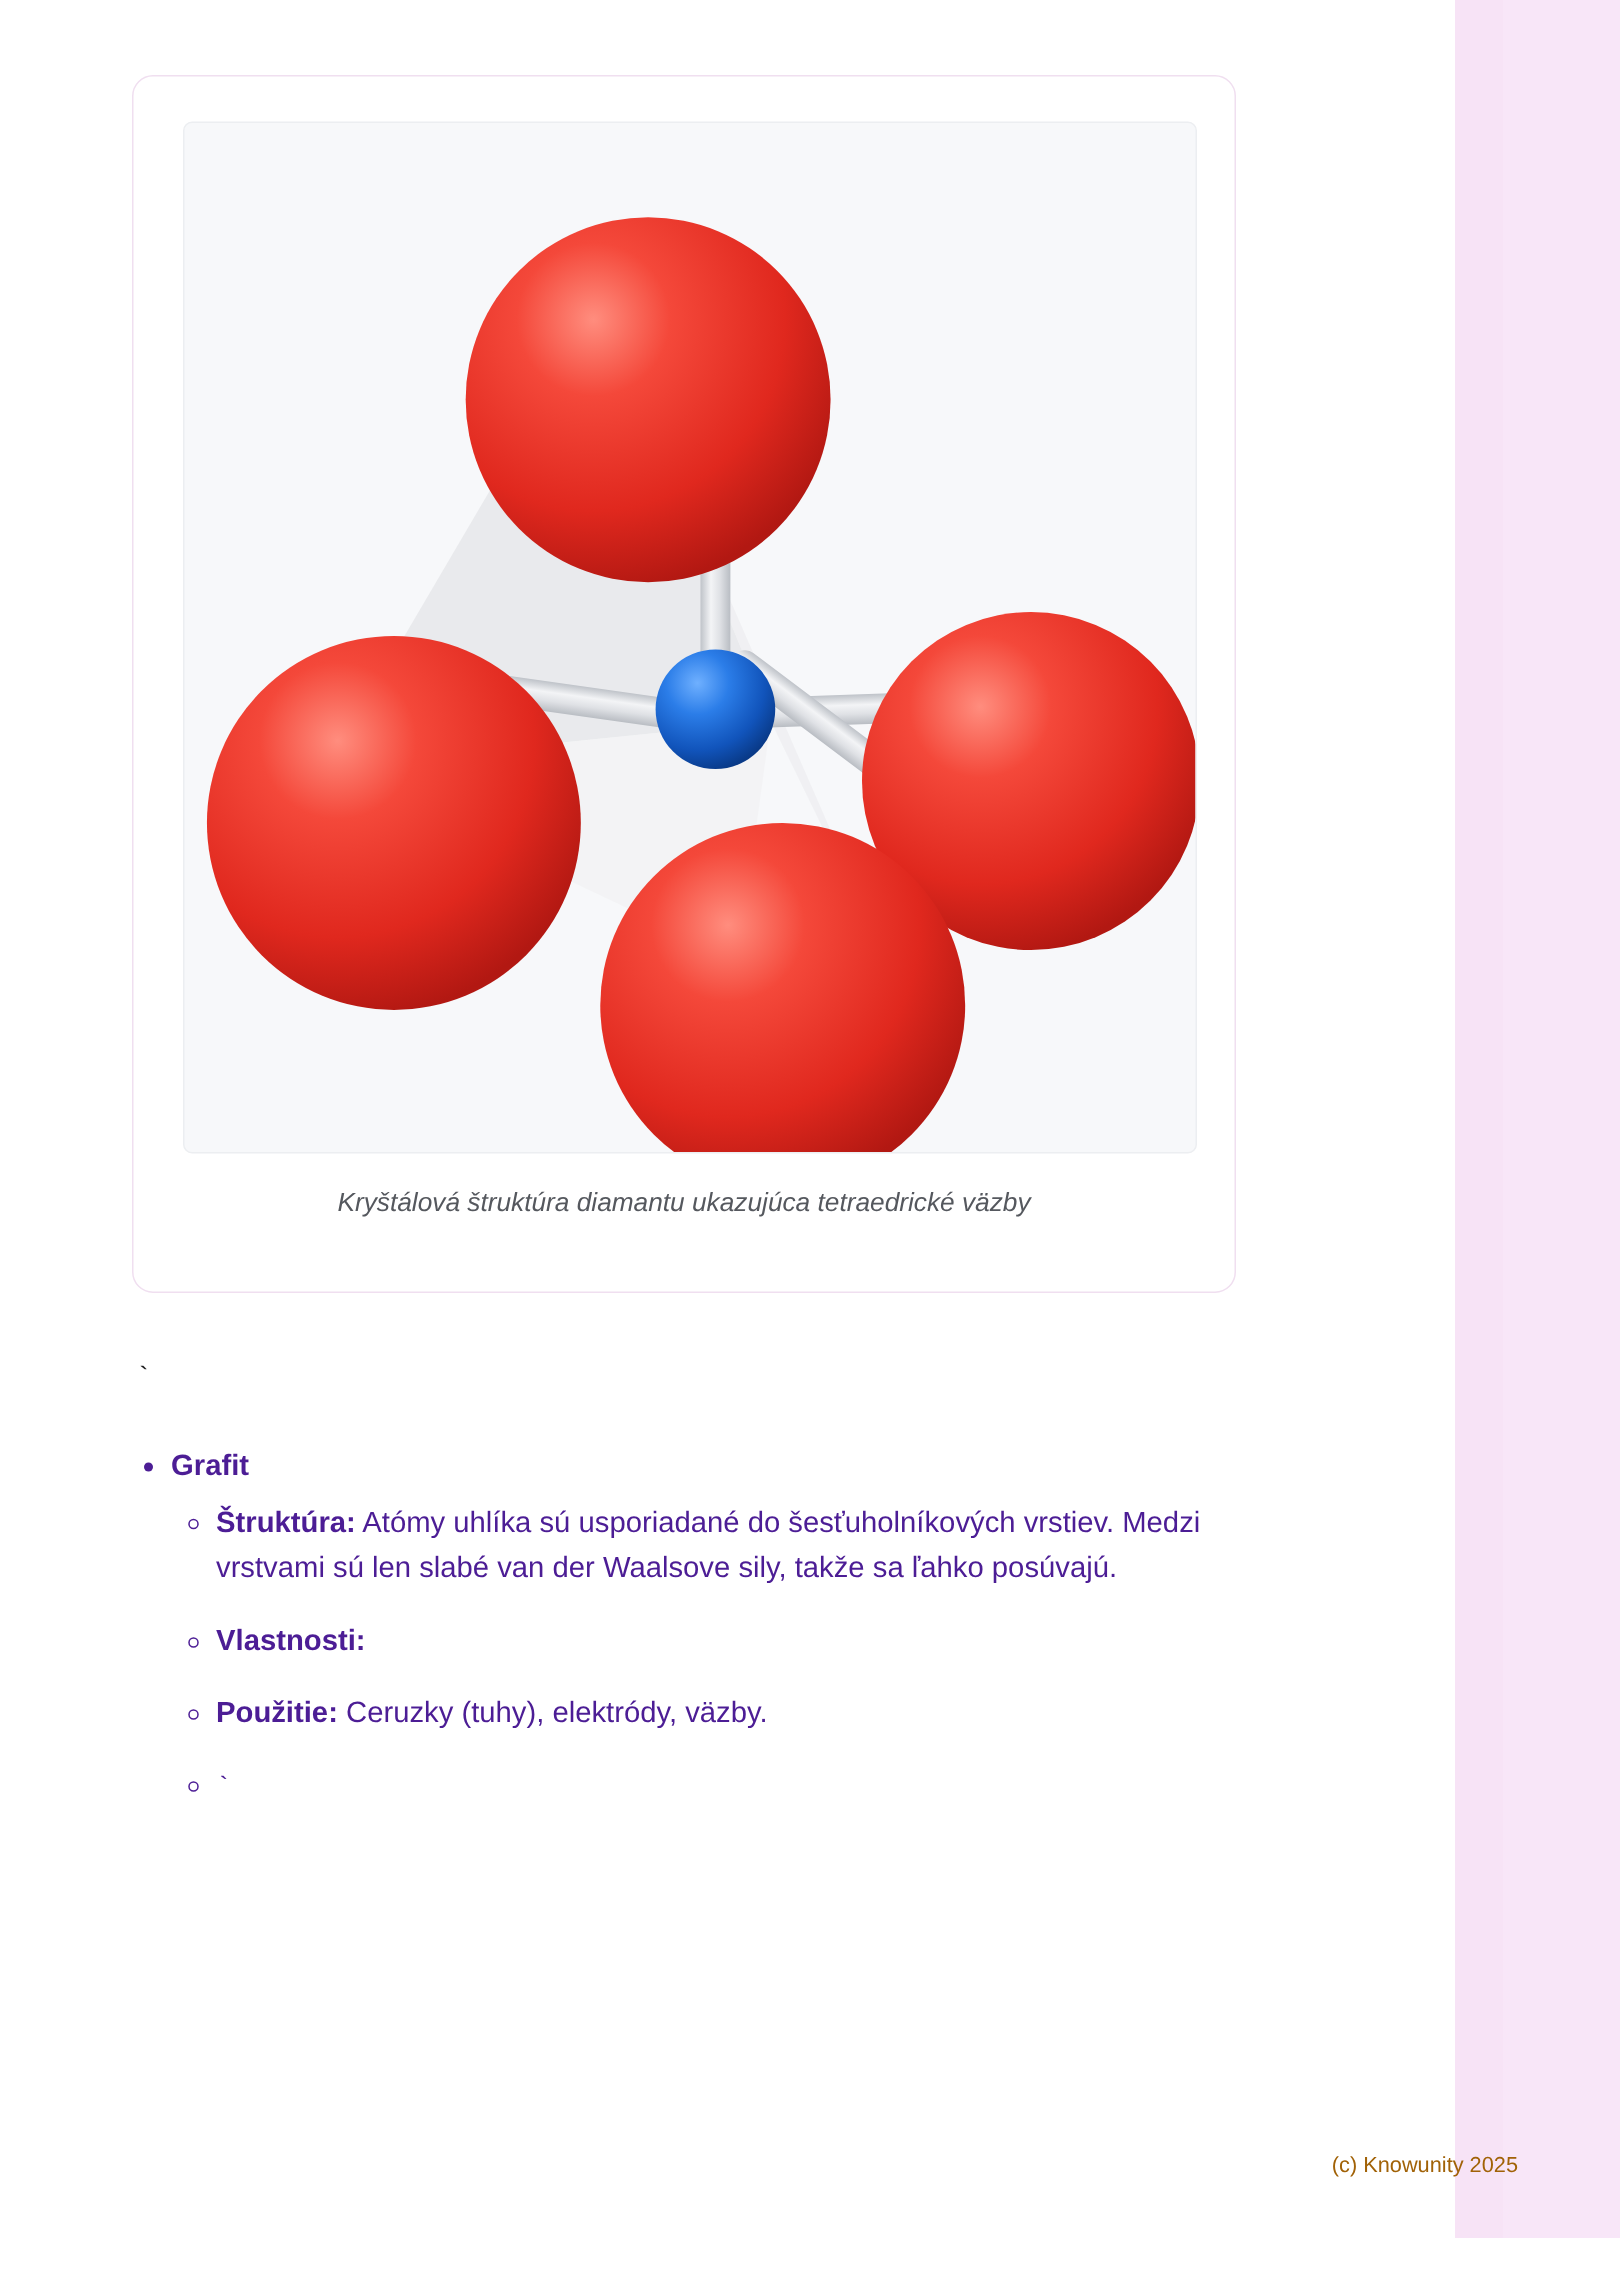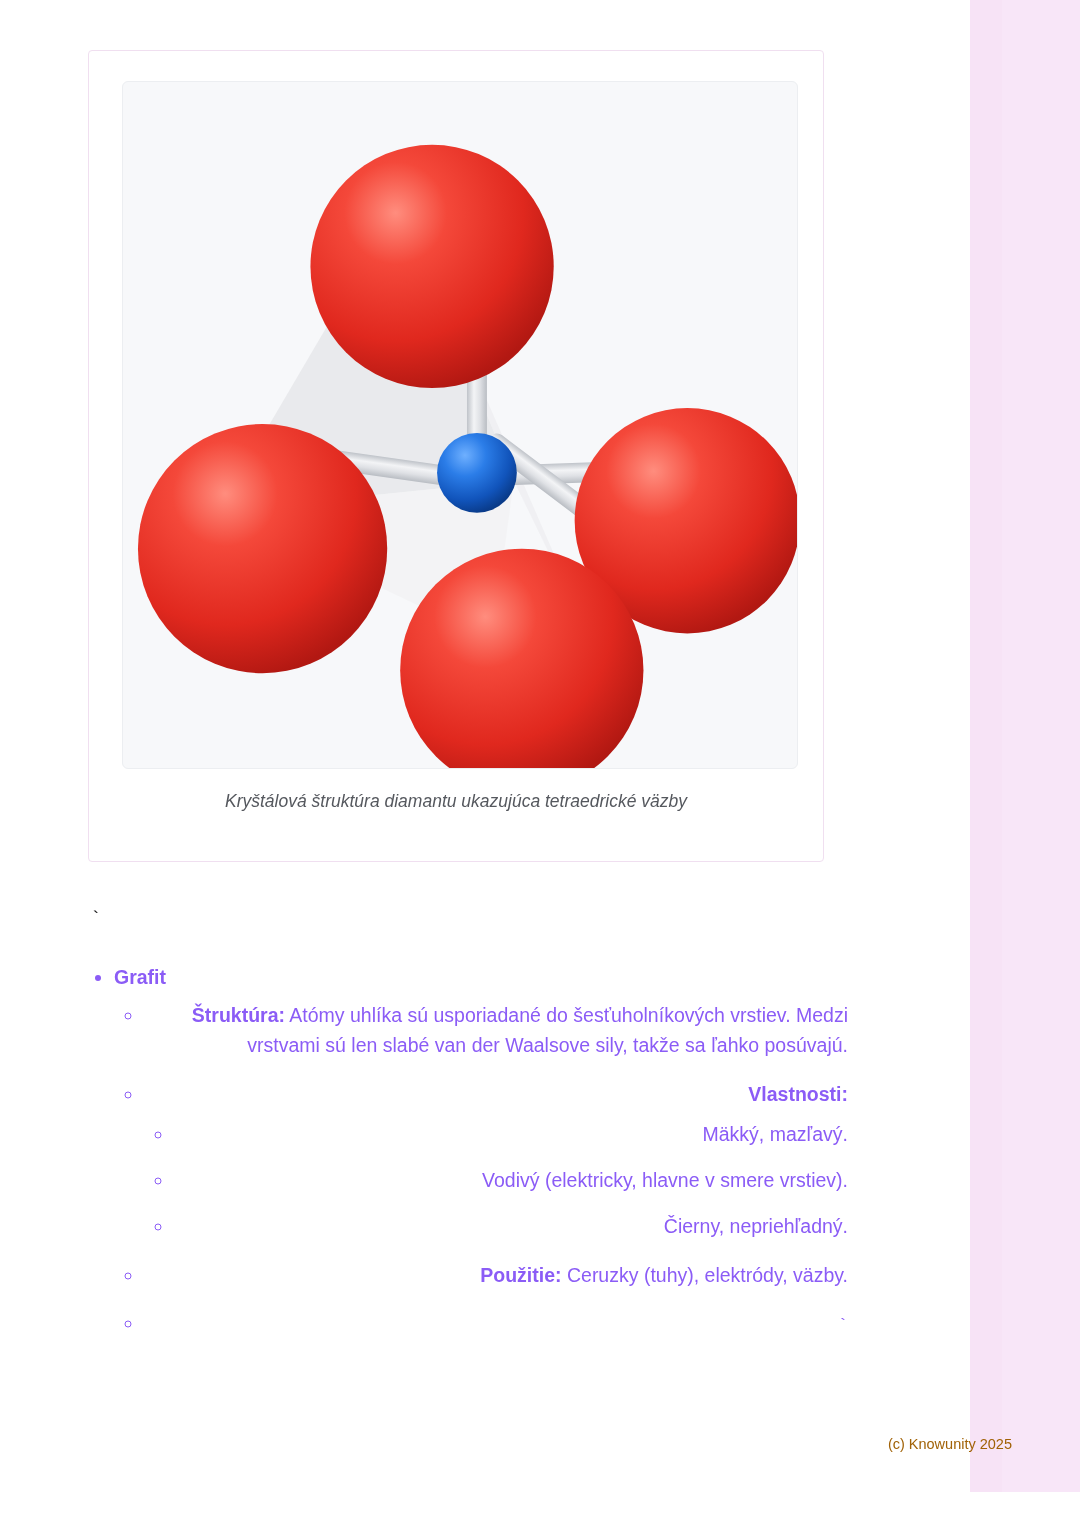--- a/index.html
+++ b/index.html
@@ -43,21 +43,21 @@
   }
 
   
   .figure-card {
     position: absolute;
     left: 88px;
     top: 50px;
     width: 736px;
     height: 812px;
     border: 1px solid #f0dff0;
-    border-radius: 4px;
+    border-radius: 14px;
     background: #ffffff;
     box-sizing: border-box;
   }
   .figure-inner {
     position: absolute;
     left: 33px;
     top: 30px;
     width: 676px;
     height: 688px;
     background: #f7f8fa;
@@ -95,35 +95,34 @@
   .backtick-1 { left: 90px; top: 908px; }
 
   
   .content {
     position: absolute;
     left: 88px;
     top: 962px;
     width: 760px;
     font-size: 19.5px;
     line-height: 1.55;
-    color: #8b5cf6;
+    color: #4c1d95;
   }
   ul.lvl1 {
     margin: 0;
     padding-left: 26px;
     list-style-type: disc;
   }
   ul.lvl1 > li {
     margin-bottom: 6px;
   }
   ul.lvl2 {
     margin: 8px 0 0 0;
     padding-left: 30px;
     list-style-type: circle;
-    text-align: right;
   }
   ul.lvl2 > li {
     margin-bottom: 18px;
   }
   ul.lvl3 {
     margin: 10px 0 0 0;
     padding-left: 30px;
     list-style-type: circle;
   }
   ul.lvl3 > li {
@@ -218,25 +217,20 @@
 <div class="content">
   <ul class="lvl1">
     <li>
       <span class="item-title">Grafit</span>
       <ul class="lvl2">
         <li>
           <span class="bold-label">Štruktúra:</span><span> Atómy uhlíka sú usporiadané do šesťuholníkových vrstiev. Medzi vrstvami sú len slabé van der Waalsove sily, takže sa ľahko posúvajú.</span>
         </li>
         <li>
           <span class="bold-label">Vlastnosti:</span>
-          <ul class="lvl3">
-            <li>Mäkký, mazľavý.</li>
-            <li>Vodivý (elektricky, hlavne v smere vrstiev).</li>
-            <li>Čierny, nepriehľadný.</li>
-          </ul>
         </li>
         <li>
           <span class="bold-label">Použitie:</span><span> Ceruzky (tuhy), elektródy, väzby.</span>
         </li>
         <li class="tight">
           <span class="inline-backtick">`</span>
         </li>
       </ul>
     </li>
   </ul>

